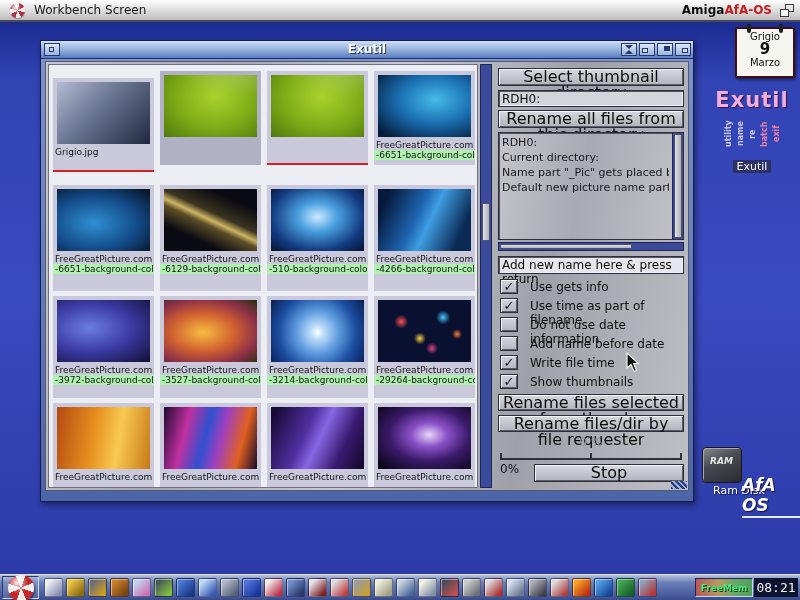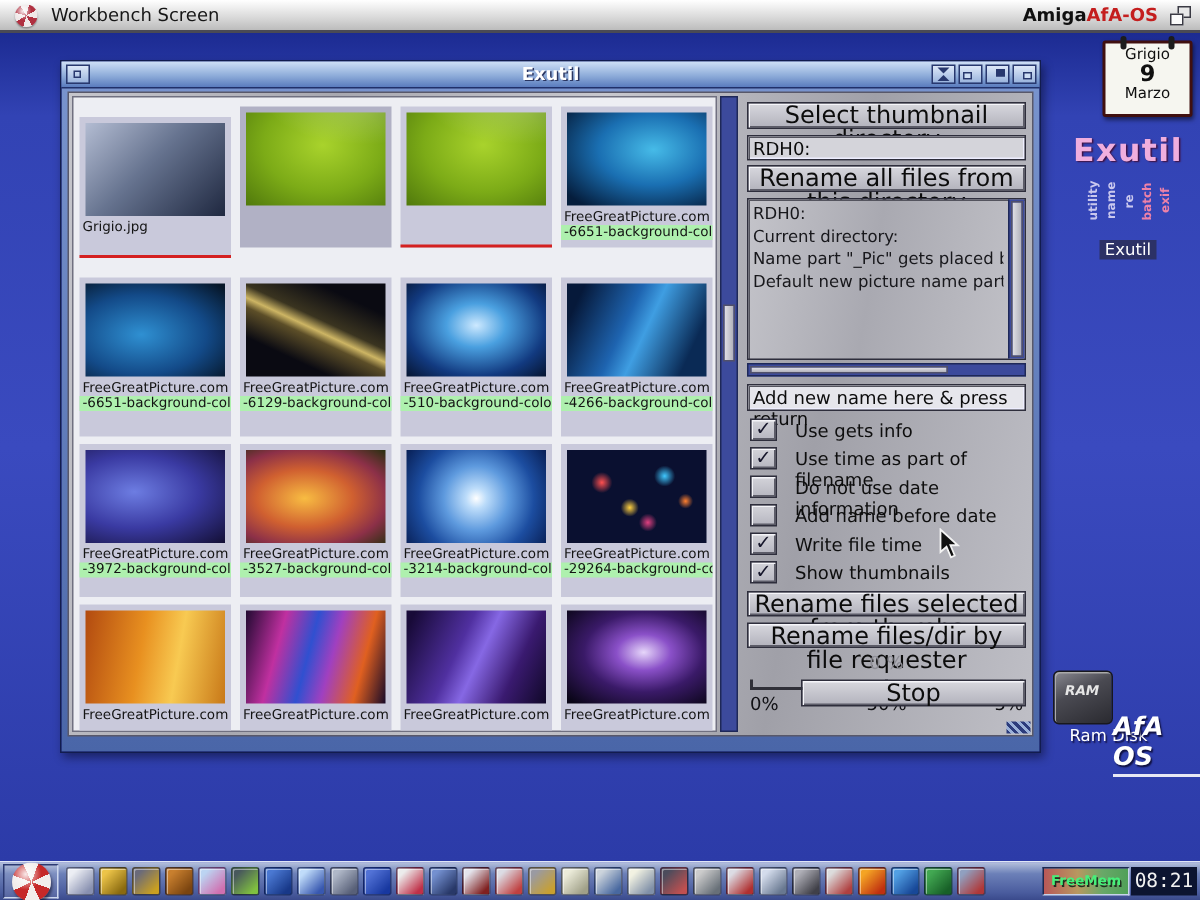--- a/index.html
+++ b/index.html
@@ -122,21 +122,21 @@
     font-size:13px; font-weight:bold; color:#15152a; text-align:center; line-height:14px; }
   .cblab { position:absolute; left:32px; top:2px; font-size:12px; color:#0e0e0e; }
   #btn-rename-sel { top:330px; height:17px; }
   #btn-rename-req { top:351px; height:17px; }
   #progress-label { position:absolute; left:0; right:0; top:371px; text-align:center; font-size:12px; color:#8d8d95; }
   #scale { position:absolute; left:4px; right:4px; top:391px; height:5px; border-bottom:2px solid #303038; }
   .tick { position:absolute; bottom:0; width:2px; height:5px; background:#303038; }
   #tick-0 { left:0; } #tick-50 { left:50%; margin-left:-1px; } #tick-100 { right:0; }
   #scale-labels { position:absolute; left:4px; right:4px; top:398px; height:12px; font-size:12px; color:#101014; }
   #lab-0 { position:absolute; left:0; } #lab-50 { position:absolute; left:50%; transform:translateX(-50%); } #lab-100 { position:absolute; right:0; }
-  #btn-stop { top:389px; height:18px;margin-left:36px; }
+  #btn-stop { top:400px; height:18px;margin-left:36px; }
 
   
   #ram-icon { position:absolute; left:702px; top:425px; width:40px; height:36px; border-radius:4px;
     background:linear-gradient(155deg,#8a8a92 0%,#4a4a52 40%,#2a2a30 100%); border:1px solid #18181e;
     box-shadow:inset 1px 1px 0 #aaa; }
   #ram-chip-text { position:absolute; left:7px; top:8px; font-size:9px; font-style:italic; font-weight:bold; color:#e6e6e6; }
   #ram-label { position:absolute; left:692px; top:462px; width:62px; text-align:center; font-size:11px; color:#fff; text-shadow:1px 1px 1px #101040;margin-left:16px; }
   #afaos { position:absolute; left:742px; top:453px; font-size:17px; font-weight:bold; font-style:italic; color:#fff;
     border-bottom:2px solid #e8e8f4; padding-bottom:1px; text-shadow:1px 1px 1px #101040; }
 

